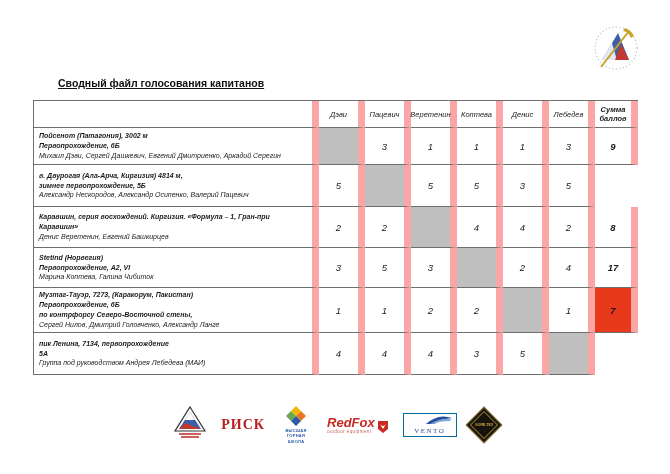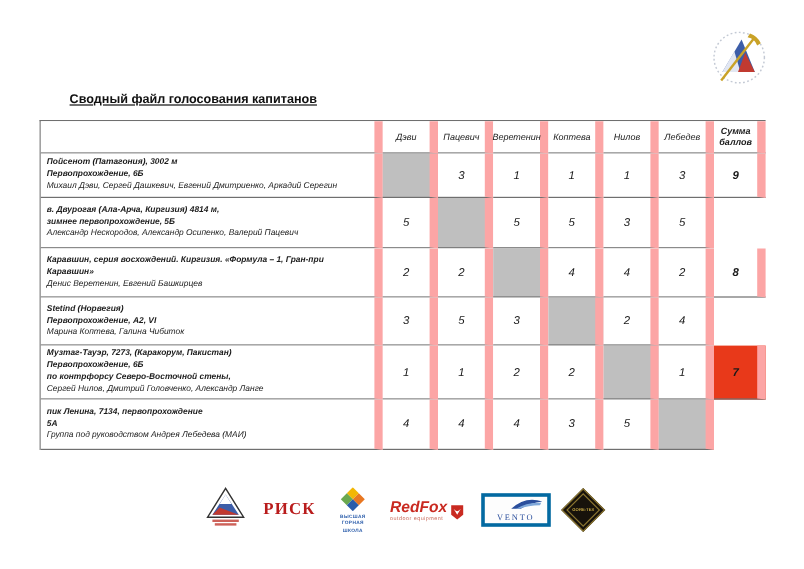--- a/index.html
+++ b/index.html
@@ -50,21 +50,21 @@
   }
   .risk-text { font-size:14px; font-weight:bold; letter-spacing:1px; color:#b91c1c;
                font-family:"Liberation Serif", serif; }
   .vgsh { display:flex; flex-direction:column; align-items:center; width:34px; }
   .vgsh-text { font-size:4px; color:#2a5caa; font-weight:bold; text-align:center;
                line-height:1.3; margin-top:2px; letter-spacing:.3px; }
   .redfox { display:flex; align-items:flex-end; gap:2px; }
   .redfox-txt { display:flex; flex-direction:column; align-items:flex-start;justify-content:flex-end; }
   .redfox-name { font-size:13px; font-weight:bold; color:#c92a21; font-style:italic; line-height:1; }
   .redfox-sub  { font-size:4.5px; color:#c96a5a; letter-spacing:.4px; }
-  .vento { width:52px; height:22px; border:3px solid #0369a1; display:flex;
+  .vento { width:52px; height:22px; border:1px solid #0369a1; display:flex;
            flex-direction:column; align-items:center; justify-content:flex-end;
            position:relative; background:#fdfdfd; }
   .vento-name { font-size:7px; color:#2a4e9c; font-family:"Liberation Serif", serif;
                 letter-spacing:1.5px; margin-bottom:1px; }
   .gore { width:24px; height:24px; background:#17120b; transform:rotate(45deg);
           display:flex; align-items:center; justify-content:center;
           border:1px solid #8a7430; box-shadow:inset 0 0 0 2px #17120b, inset 0 0 0 3px #8a7430; }
   .gore-inner { transform:rotate(-45deg); font-size:3.5px; color:#c7a945; font-weight:bold; }
 </style>
 </head>
@@ -84,21 +84,21 @@
 <div class="title">Сводный файл голосования капитанов</div>
 
 <div class="tbl">
 
   <div class="row">
     <div class="c hdr desc"></div>
     <div class="c hdr">Дэви</div>
     <div class="c hdr">Пацевич</div>
     <div class="c hdr">Веретенин</div>
     <div class="c hdr">Коптева</div>
-    <div class="c hdr">Нилов</div>
+    <div class="c hdr">Денис</div>
     <div class="c hdr">Лебедев</div>
     <div class="c hdr b">Сумма баллов</div>
   </div>
 
   <div class="row">
     <div class="c desc h1">
       <span class="b">Пойсенот (Патагония), 3002 м</span>
       <span class="b">Первопрохождение, 6Б</span>
       <span>Михаил Дэви, Сергей Дашкевич, Евгений Дмитриенко, Аркадий Серегин</span>
     </div>
@@ -144,20 +144,21 @@
       <span class="b">Stetind (Норвегия)</span>
       <span class="b">Первопрохождение, А2, VI</span>
       <span>Марина Коптева, Галина Чибиток</span>
     </div>
     <div class="c vote h4">3</div>
     <div class="c vote h4">5</div>
     <div class="c vote h4">3</div>
     <div class="c vote h4 gray"></div>
     <div class="c vote h4">2</div>
     <div class="c vote h4">4</div>
+    <div class="c sum h4">17</div>
   </div>
 
   <div class="row">
     <div class="c desc h5">
       <span class="b">Музтаг-Тауэр, 7273, (Каракорум, Пакистан)</span>
       <span class="b">Первопрохождение, 6Б</span>
       <span class="b">по контрфорсу Северо-Восточной стены,</span>
       <span>Сергей Нилов, Дмитрий Головченко, Александр Ланге</span>
     </div>
     <div class="c vote h5">1</div>

